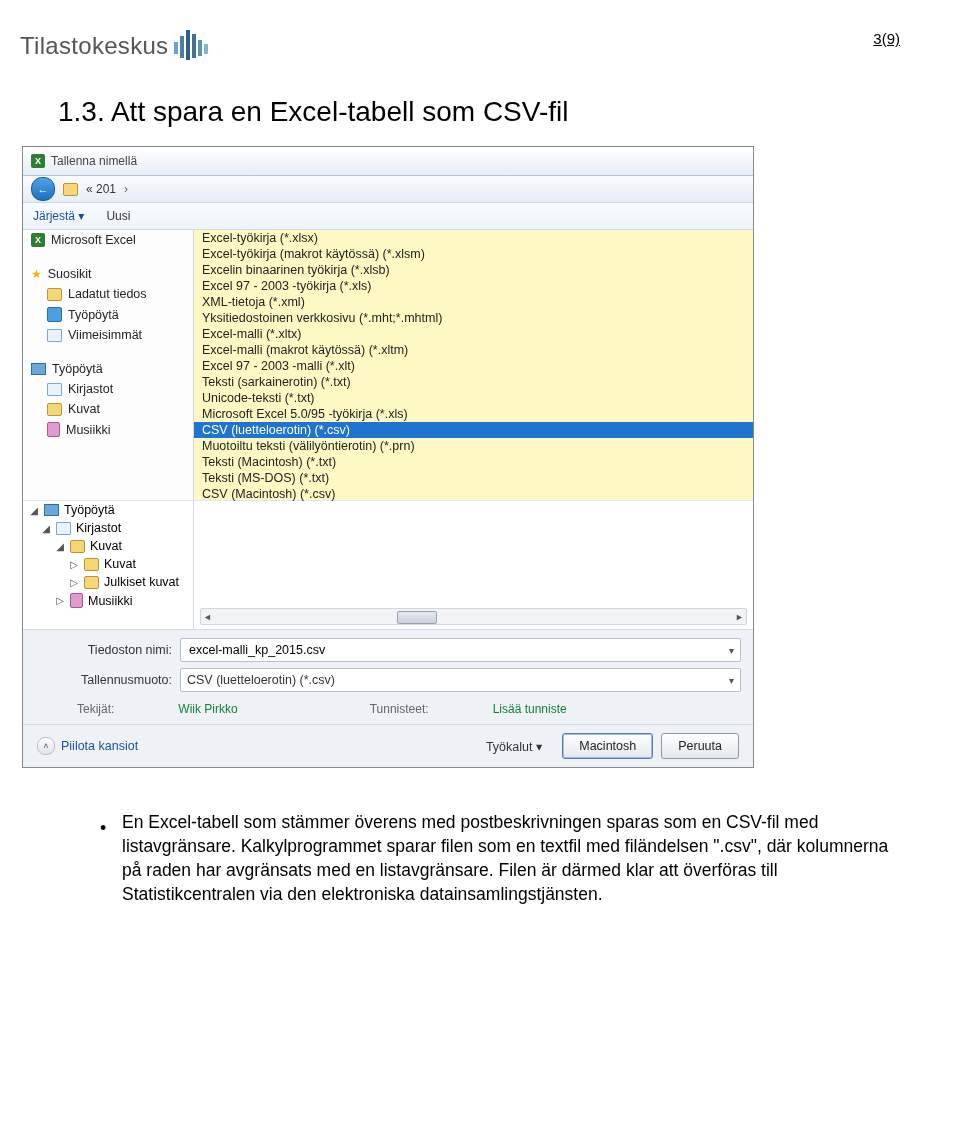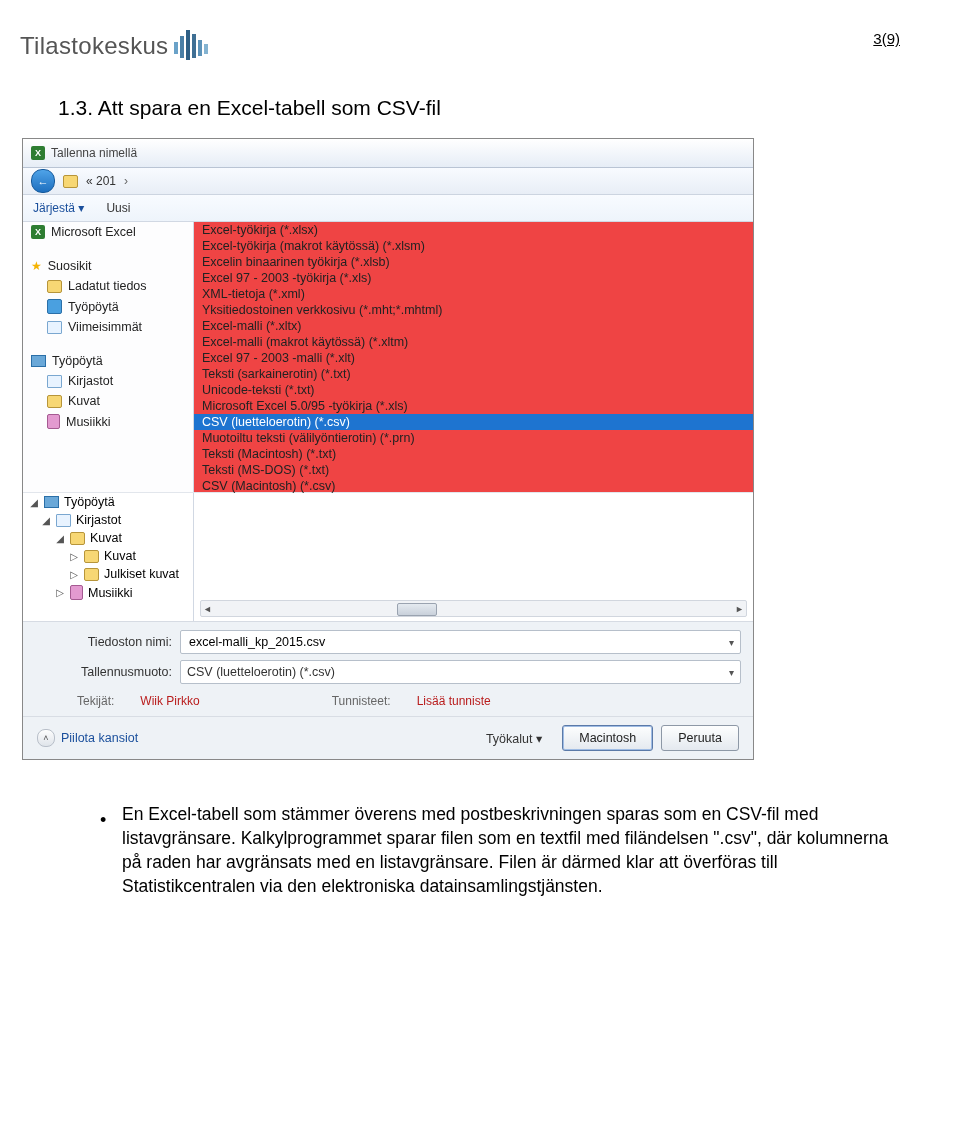--- a/index.html
+++ b/index.html
@@ -1,40 +1,40 @@
 <!DOCTYPE html>
 <html><head>
 <meta charset="utf-8">
 <style>
   html, body { margin:0; padding:0; background:#fff; font-family:Arial,Helvetica,sans-serif; color:#000; }
   .page { width:960px; height:1140px; position:relative; box-sizing:border-box;border-radius:28px; }
   .hdr { display:flex; justify-content:space-between; align-items:flex-start; padding:30px 60px 10px 20px; }
   .logo { display:flex; align-items:center; gap:6px; }
   .logo-text { font-size:24px; color:#555; letter-spacing:0.3px; }
   .pageno { font-size:15px; color:#000;text-decoration:underline; }
-  .heading { font-size:21px; padding:24px 16px 18px 58px; }
+  .heading { font-size:28px; padding:24px 16px 18px 58px; }
   .shot-wrap { margin-left:22px; width:730px; border:1px solid #888; background:#fff; }
   .win-top { height:28px; background:linear-gradient(#fff,#e6edf6); border-bottom:1px solid #b9c4d4; display:flex; align-items:center; padding:0 8px; gap:6px; font-size:12px; color:#444; }
   .excel-ico { width:14px; height:14px; background:#2e7d32; border-radius:2px; display:inline-flex; align-items:center; justify-content:center; color:#fff; font-size:9px; font-weight:bold; }
   .nav-row { height:26px; background:linear-gradient(#f8fbff,#e8eef6); border-bottom:1px solid #ccd4e0; display:flex; align-items:center; padding:0 8px; gap:8px; font-size:12px; color:#333; }
   .nav-btn { width:22px; height:22px; border-radius:11px; background:linear-gradient(#4fa3e8,#1e6fbf); color:#fff; display:flex; align-items:center; justify-content:center; font-size:11px; border:1px solid #165a9c; }
   .crumb-arrow { color:#666; }
   .org-row { height:26px; background:linear-gradient(#f8fbff,#eef4fb); border-bottom:1px solid #d1d8e3; display:flex; align-items:center; padding:0 10px; gap:22px; font-size:12px; color:#333; }
   .org-link { color:#1a4f9c; }
   .cols { display:flex; height:270px; }
   .sidebar { width:170px; border-right:1px solid #d1d8e3; background:#fdfdfe; font-size:12.5px; color:#222; overflow:hidden; }
   .side-item { display:flex; align-items:center; gap:6px; padding:3px 8px; }
   .side-item.sub { padding-left:24px; }
   .star { color:#f5b301; font-size:12px; }
   .folder { width:13px; height:11px; background:#f7d774; border:1px solid #b7953a; border-radius:2px; display:inline-block; }
   .desk { width:13px; height:13px; background:#4aa0e0; border:1px solid #2a6fa8; border-radius:2px; display:inline-block; }
   .mon { width:13px; height:10px; background:#6aa8d8; border:1px solid #2a6fa8; display:inline-block; }
   .libico { width:13px; height:11px; background:#e8f3ff; border:1px solid #7aa7d0; border-radius:1px; display:inline-block; }
   .note { width:11px; height:13px; background:#e39ad0; border:1px solid #a55a92; border-radius:2px; display:inline-block; }
-  .dropdown { flex:1; font-size:12.5px; color:#222; background:#ef4444; }
+  .dropdown { flex:1; font-size:12.5px; color:#222; background:#fef9c3; }
   .dd-item { padding:1px 8px; white-space:nowrap; }
   .dd-item.selected { background:#1e74d0; color:#fff; }
   .sep { height:14px; }
   .tree-area { display:flex; height:128px; border-top:1px solid #e2e6ec; font-size:12.5px; }
   .tree { width:170px; border-right:1px solid #d1d8e3; background:#fff; }
   .tree-item { display:flex; align-items:center; gap:5px; padding:2px 6px; }
   .tree-item .tri { color:#555; font-size:10px; width:10px; display:inline-block; text-align:center; }
   .tree-item.l1 { padding-left:18px; }
   .tree-item.l2 { padding-left:32px; }
   .tree-item.l3 { padding-left:46px; }
@@ -43,21 +43,21 @@
   .hthumb { position:absolute; left:36%; width:38px; height:11px; top:2px; background:linear-gradient(#e5eaf0,#c9d1db); border:1px solid #9aa3b0; border-radius:2px; }
   .harr { color:#555; font-size:9px; }
   .form { background:#eef2f6; padding:8px 12px 4px 24px; border-top:1px solid #d6dbe3; font-size:12.5px; }
   .form-row { display:flex; align-items:center; margin-bottom:6px; gap:8px; }
   .form-lbl { width:125px; text-align:right; color:#333; }
   .form-field { flex:1; height:22px; background:#fff; border:1px solid #b6bfca; border-radius:2px; display:flex; align-items:center; padding:0 6px; color:#333; justify-content:space-between; }
   .field-input { border:none; outline:none; font-size:12.5px; flex:1; background:transparent; }
   .chev { color:#555; font-size:10px; }
   .meta-row { display:flex; align-items:center; padding:4px 0 4px 30px; gap:26px; font-size:12px; color:#444; }
   .meta-lbl { color:#666; }
-  .meta-val { color:#b91c1c; }
+  .meta-val { color:#15803d;margin-left:38px; }
   .btn-row { background:#eef2f6; border-top:1px solid #d8dde4; height:42px; display:flex; align-items:center; justify-content:space-between; padding:0 14px; font-size:12.5px; }
   .hide-btn { display:flex; align-items:center; gap:6px; color:#1a4f9c; }
   .circle { width:16px; height:16px; border-radius:8px; background:linear-gradient(#fdfdfd,#dfe4ea); border:1px solid #b8bfc9; display:flex; align-items:center; justify-content:center; font-size:9px; color:#555; }
   .right-btns { display:flex; align-items:center; gap:8px; }
   .tool-link { color:#333; display:flex; align-items:center; gap:4px; padding-right:12px; }
   .btn { height:24px; padding:0 16px; background:linear-gradient(#fdfefe,#e4e9ef); border:1px solid #8d98a6; border-radius:3px; color:#222; font-size:12.5px; display:flex; align-items:center; }
   .btn.primary { border:1px solid #5b7aa8; box-shadow:0 0 0 1px #9fbce4 inset; }
   .bullets { padding:42px 70px 0 100px; font-size:17.5px; line-height:1.38; }
   .bul { display:flex; gap:14px; }
   .bul .dot { flex:0 0 8px; padding-top:6px; }

